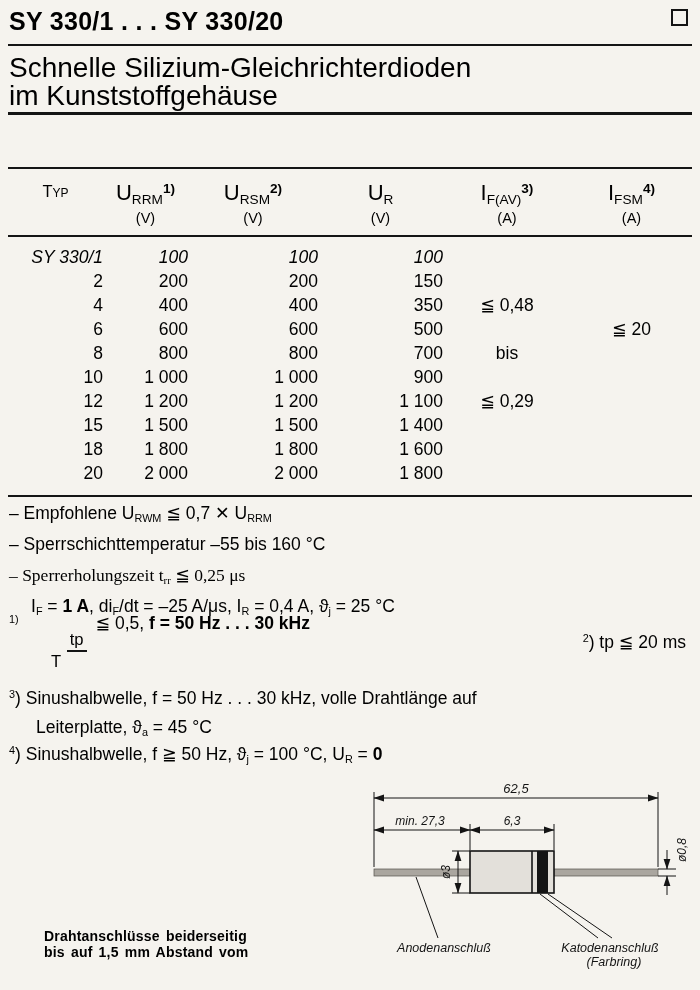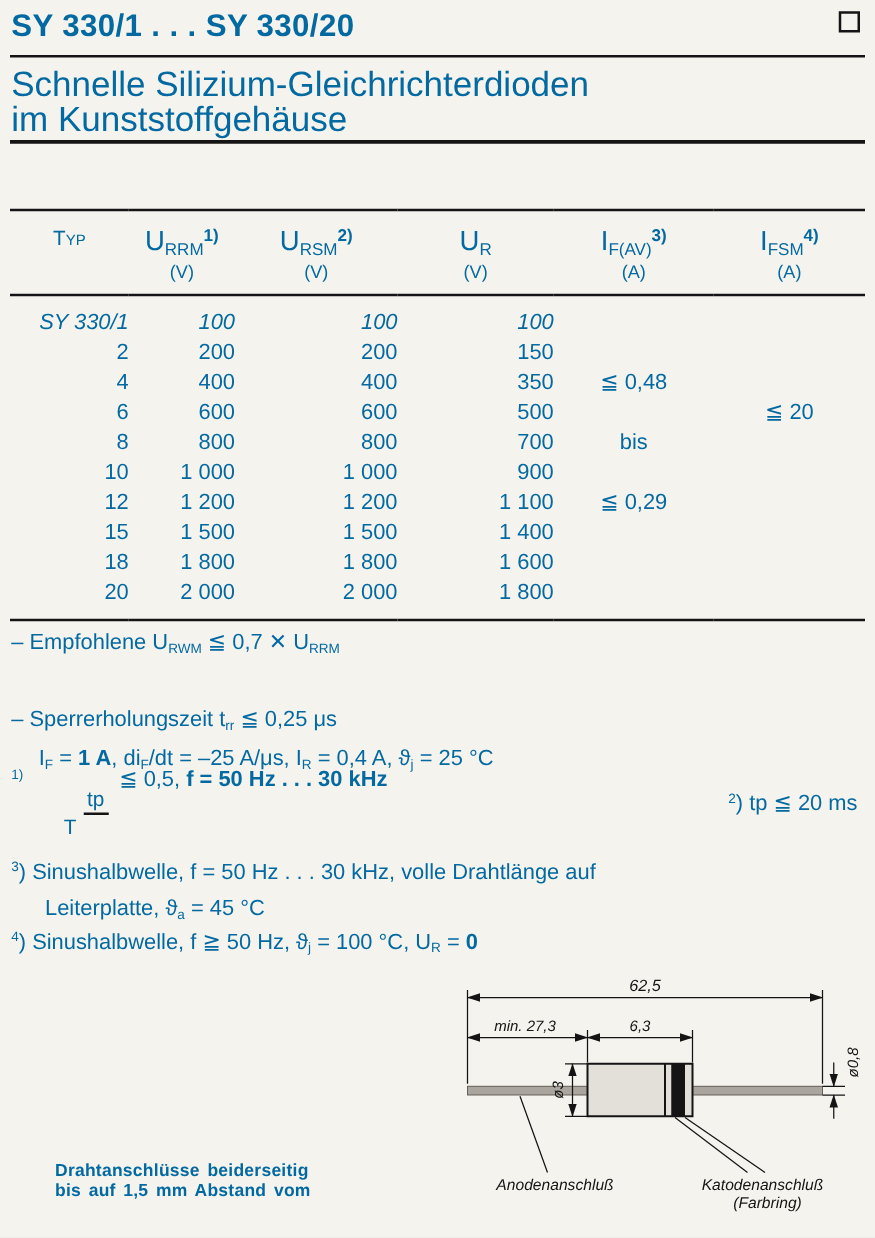--- a/index.html
+++ b/index.html
@@ -1,20 +1,20 @@
 <!DOCTYPE html>
 <html><head>
 <meta charset="utf-8">
 <style>
   * { margin:0; padding:0; box-sizing:border-box; }
   html,body { width:700px; }
   body { background:#dcdad6; }
   .page {
     position:relative; width:700px; height:990px; overflow:hidden;
-    background:#f5f3ee; color:#0369a1;
+    background:#f5f3ee; color:#000000;
     font-family:"Liberation Sans","DejaVu Sans",sans-serif;
   }
   sub { font-size:0.62em; vertical-align:-0.28em; }
   sup { font-size:0.62em; vertical-align:0.55em; }
   b { font-weight:bold; }
 
   
   .title { position:absolute; left:9px; top:7px; font-size:25px; font-weight:bold; letter-spacing:0.3px; }
   .corner-box { position:absolute; right:12px; top:9px; width:17px; height:17px; border:2.5px solid #141414; background:transparent; }
   .rule { position:absolute; left:8px; right:8px; background:#141414; }
@@ -38,21 +38,21 @@
   .typ-hdr { font-variant:small-caps; font-size:16.5px; padding-top:2px; }
   .spec-table tbody td { font-size:17.5px; line-height:24px; white-space:nowrap; }
   .spec-table tbody tr:first-child td { padding-top:8px;font-style:italic; }
   .spec-table tbody tr:last-child td { padding-bottom:10px; }
   td.ra { text-align:right; }
   td.ce { text-align:center; }
   .lim { font-size:17.5px; }
 
   
   .note { position:absolute; left:9px; right:8px; font-size:17.5px; line-height:21px; }
-  .n1 { top:503px; } .n2 { top:534px; } .n3 { top:565px; }
+  .n1 { top:503px; } .n2 { top:534px; } .n3 { top:565px;font-family:Liberation Serif, serif; }
   .n4 { top:596px; padding-left:22px; }
   .fnrow { position:absolute; left:9px; right:14px; top:618px; display:flex; justify-content:space-between; align-items:center; height:48px; }
   .fnrow .fn { font-size:17.5px; }
   .fn3 { top:680px; padding-left:27px; text-indent:-27px; line-height:29px; }
   .fn4 { top:740px; }
   .frac { display:inline-flex; flex-direction:column; align-items:center; vertical-align:-0.95em; line-height:1.1; margin:0 4px; font-size:0.95em; }
   .fnum { border-bottom:2px solid #141414; padding:0 3px 1px;margin-left:41px; }
   .fden { padding-top:1px; }
 
   
@@ -190,20 +190,21 @@
           <td class="ra">2 000</td>
           <td class="ra">2 000</td>
           <td class="ra">1 800</td>
           <td class="ce lim"></td>
           <td class="ce lim"></td>
         </tr>
     </tbody>
   </table>
 
   <p class="note n1"><span>– Empfohlene U</span><sub>RWM</sub><span> ≦ 0,7 ✕ U</span><sub>RRM</sub></p>
+  <p class="note n2"><span>– Sperrschichttemperatur –55 bis 160 °C</span></p>
   <p class="note n3"><span>– Sperrerholungszeit t</span><sub>rr</sub><span> ≦ 0,25 μs</span></p>
   <p class="note n4"><span>I</span><sub>F</sub><span> = </span><b>1 A</b><span>, di</span><sub>F</sub><span>/dt = –25 A/μs, I</span><sub>R</sub><span> = 0,4 A, ϑ</span><sub>j</sub><span> = 25 °C</span></p>
 
   <div class="fnrow">
     <p class="fn"><sup>1) </sup><span class="frac">
           <span class="fnum">tp</span>
           <span class="fden">T</span>
         </span><span> ≦ 0,5, </span><b>f = 50 Hz . . . 30 kHz</b></p>
     <p class="fn"><sup>2</sup><span>)  tp ≦ 20 ms</span></p>
   </div>

